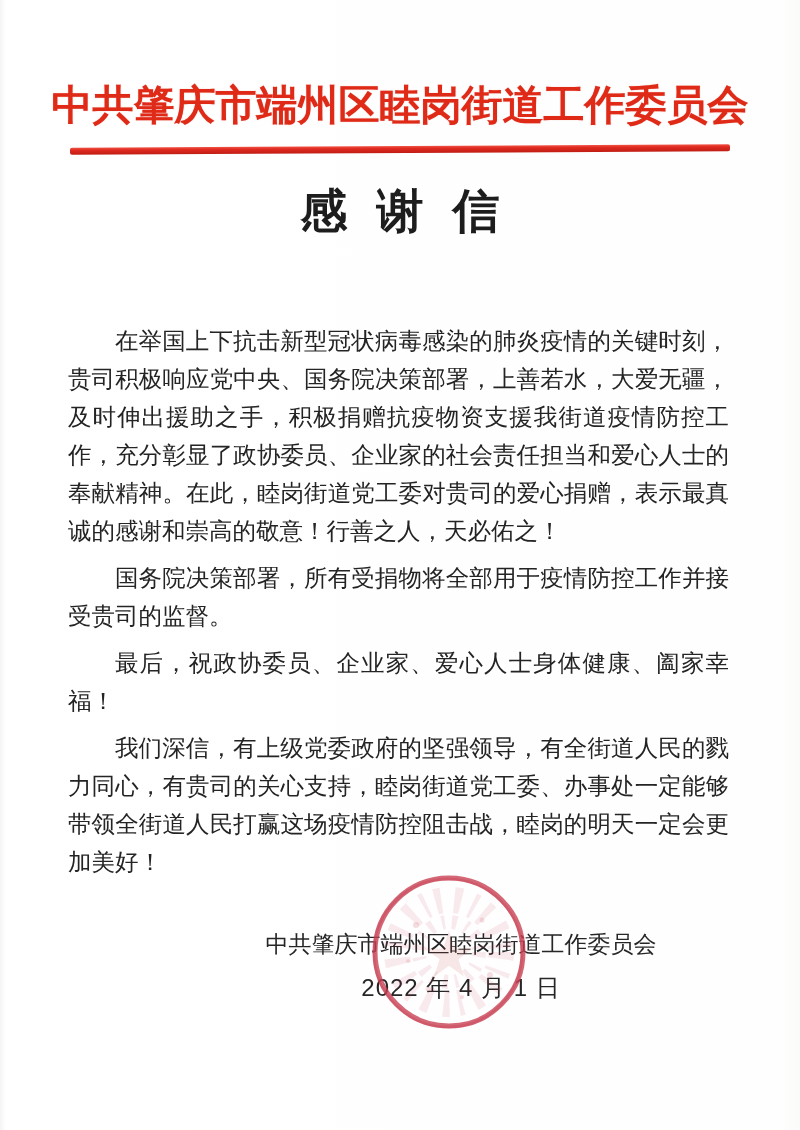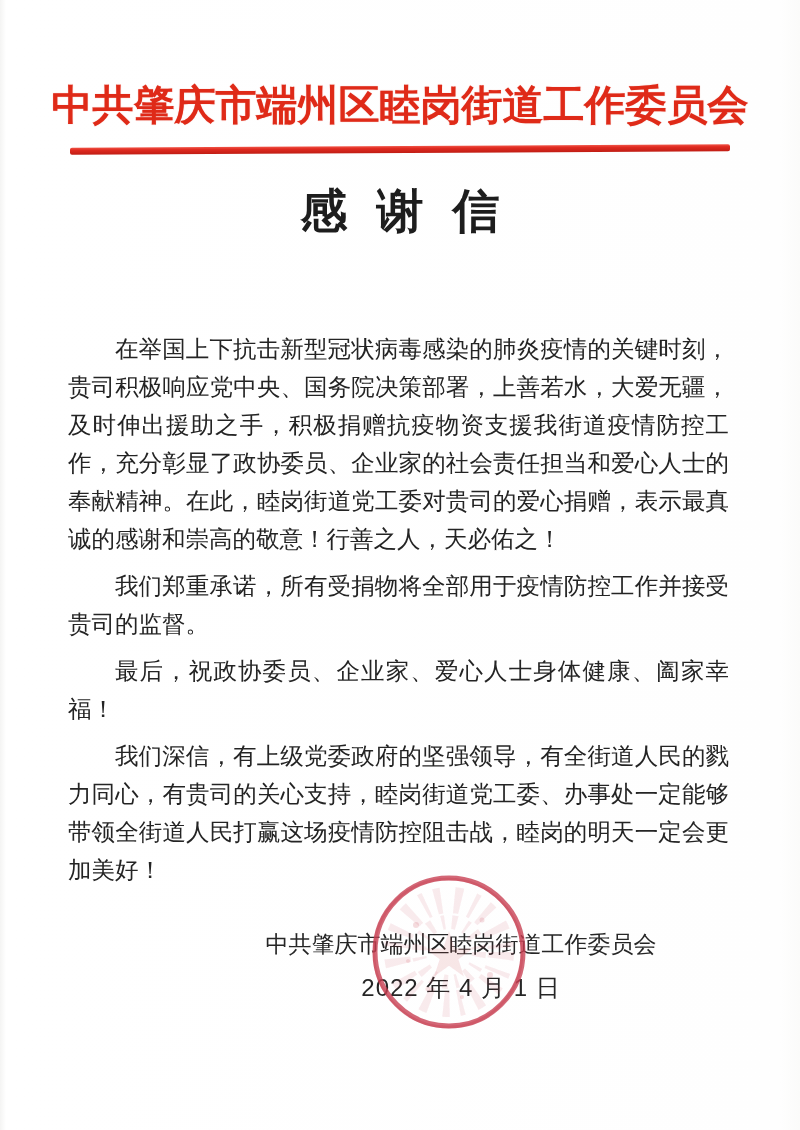--- a/index.html
+++ b/index.html
@@ -44,21 +44,21 @@
     position:absolute;top:276px;left:88px;
     font-size:25px;
     color:#262626;
   }
   .letter-body{
     position:absolute;top:322px;left:68px;width:661px;
     font-size:23.5px;line-height:38px;
     text-align:justify;
     color:#242424;
   }
-  .letter-body p{margin:8px 0 9px 0;text-indent:2em;}
+  .letter-body p{margin:0 0 9px 0;text-indent:2em;}
   .sign-block{
     position:absolute;top:922px;left:0;right:0;
     text-align:center;
     transform:translateX(61px);
     line-height:44px;
     z-index:1;
   }
   .signature{font-size:23px;color:#262626;}
   .date{font-size:24px;color:#262626;letter-spacing:1px;}
   .seal{
@@ -74,21 +74,21 @@
 
   <div class="letterhead">中共肇庆市端州区睦岗街道工作委员会</div>
 
   <div class="rule"></div>
 
   <div class="letter-title">感谢信</div>
 
 
   <div class="letter-body">
     <p>在举国上下抗击新型冠状病毒感染的肺炎疫情的关键时刻，贵司积极响应党中央、国务院决策部署，上善若水，大爱无疆，及时伸出援助之手，积极捐赠抗疫物资支援我街道疫情防控工作，充分彰显了政协委员、企业家的社会责任担当和爱心人士的奉献精神。在此，睦岗街道党工委对贵司的爱心捐赠，表示最真诚的感谢和崇高的敬意！行善之人，天必佑之！</p>
-    <p>我们郑重承诺，所有受捐物将全部用于疫情防控工作并接受贵司的监督。</p>
+    <p>国务院决策部署，所有受捐物将全部用于疫情防控工作并接受贵司的监督。</p>
     <p>最后，祝政协委员、企业家、爱心人士身体健康、阖家幸福！</p>
     <p>我们深信，有上级党委政府的坚强领导，有全街道人民的戮力同心，有贵司的关心支持，睦岗街道党工委、办事处一定能够带领全街道人民打赢这场疫情防控阻击战，睦岗的明天一定会更加美好！</p>
   </div>
 
   <div class="sign-block">
     <div class="signature">中共肇庆市端州区睦岗街道工作委员会</div>
     <div class="date">2022 年 4 月 1 日</div>
   </div>
 
   <svg class="seal" viewBox="0 0 158 158" width="158" height="158" aria-hidden="true">

